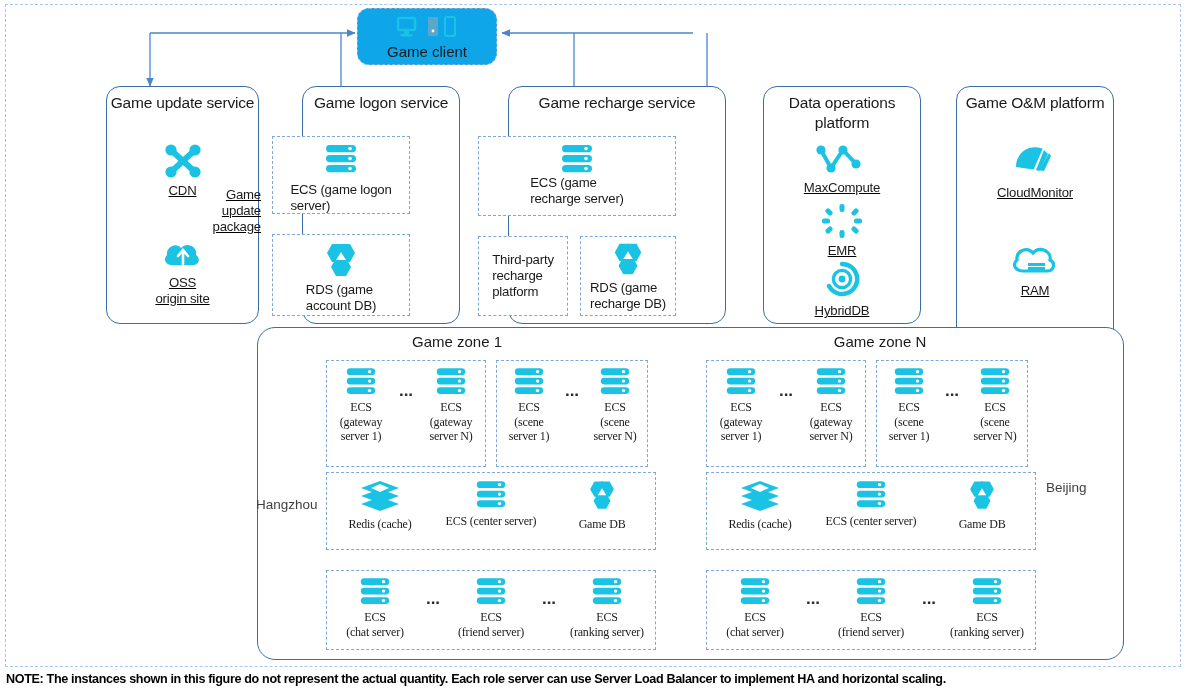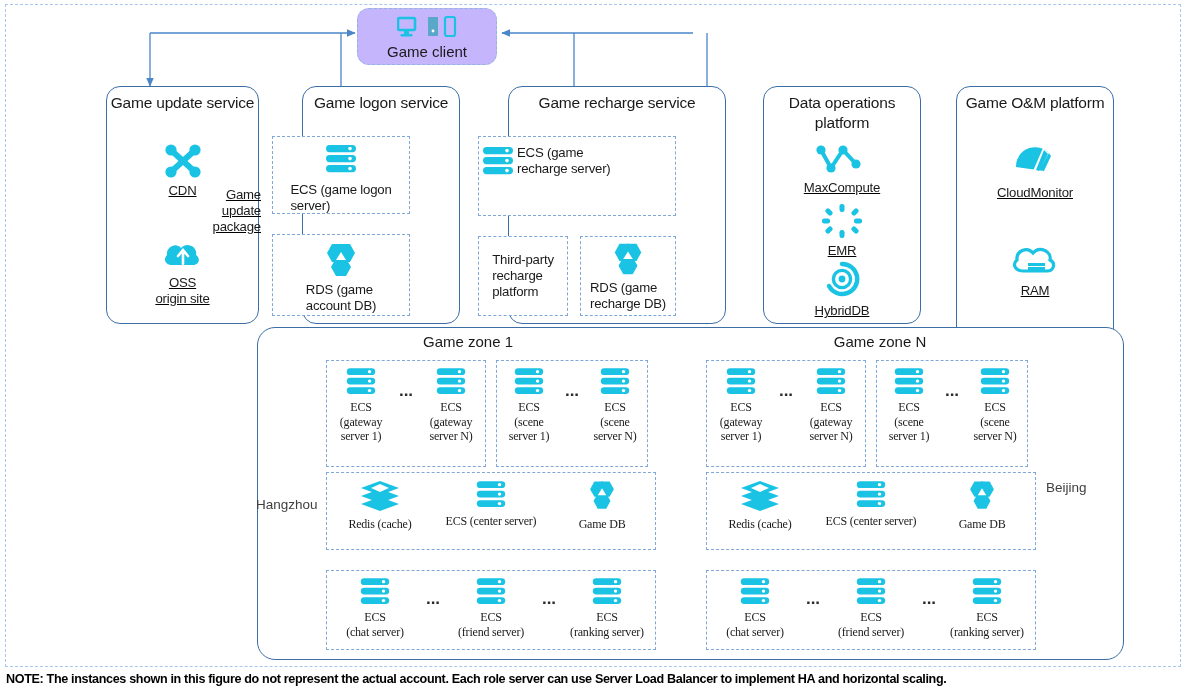--- a/index.html
+++ b/index.html
@@ -49,21 +49,21 @@
   .node-label.sm { font-size: 12px; font-family: Liberation Serif, serif; }
 
   .icon-wrap { display:flex; align-items:center; justify-content:center; }
 
   
   .client-box {
     position: absolute;
     left: 357px; top: 8px; width: 140px; height: 57px;
     border: 1.3px dashed #8fb4de;
     border-radius: 12px;
-    background: #c4b5fd;
+    background: #0ea5e9;
   }
   .client-label {
     position:absolute; left:0; right:0; bottom:4px;
     text-align:center; font-size:15px; color:#1a1a1a;
   }
 
   
   .zone-container {
     position: absolute;
     left: 257px; top: 327px; width: 867px; height: 333px;
@@ -209,21 +209,21 @@
       <div class="node-label" style="margin-top:1px;">RDS (game
 account DB)</div>
     </div>
   </div>
 
   <div class="card" style="left:468px; top:86px; width:218px; height:238px;">
     <div class="card-title">Game recharge
 service</div>
   </div>
   <div class="dashbox" style="left:478px; top:136px; width:198px; height:80px;">
-    <div style="display:flex;flex-direction:row;align-items:center;padding-top:7px;">
+    <div style="display:flex;flex-direction:column;align-items:center;padding-top:7px;">
       <svg width="38" height="30" viewBox="0 0 38 30">
         <rect x="4" y="1" width="30" height="7.2" rx="3.6" fill="#1ac3e3"></rect>
           <circle cx="28" cy="4.6" r="1.8" fill="#fff"></circle>
         <rect x="4" y="11" width="30" height="7.2" rx="3.6" fill="#1ac3e3"></rect>
           <circle cx="28" cy="14.6" r="1.8" fill="#fff"></circle>
         <rect x="4" y="21" width="30" height="7.2" rx="3.6" fill="#1ac3e3"></rect>
           <circle cx="28" cy="24.6" r="1.8" fill="#fff"></circle>
       </svg>
       <div class="node-label" style="margin-top:1px;">ECS (game
 recharge server)</div>
@@ -303,21 +303,21 @@
         <path d="M14,32 C6,32 3,25 8,21 C7,12 18,7 24,14 C31,6 43,13 41,21 C47,24 45,32 38,32 Z" fill="none" stroke="#1ac3e3" stroke-width="3.2"></path>
         <rect x="19" y="24" width="17" height="3" fill="#1ac3e3"></rect>
         <rect x="19" y="28" width="17" height="3" fill="#1ac3e3"></rect>
       </svg>
       <div class="node-label">RAM</div>
     </div>
   </div>
 
   <div class="zone-container"></div>
 
-  <div class="zone-title" style="left:388px;top:333px;width:160px;">Game zone 1</div>
+  <div class="zone-title" style="left:377px;top:333px;width:160px;">Game zone 1</div>
   <div class="zone-title" style="left:800px;top:333px;width:160px;">Game zone N</div>
 
   <div class="region-label" style="left:256px;top:497px;">Hangzhou</div>
   <div class="region-label" style="left:1046px;top:480px;">Beijing</div>
 
   <div class="dashbox" style="left:326px;top:360px;width:160px;height:107px;">
     <div style="display:flex;align-items:flex-start;height:100%;padding-top:6px;">
       <div style="flex:1;text-align:center;">
         <svg width="36" height="29" viewBox="0 0 38 30">
           <rect x="4" y="1" width="30" height="7.2" rx="3.6" fill="#1ac3e3"></rect>
@@ -591,15 +591,15 @@
             <circle cx="28" cy="14.6" r="1.8" fill="#fff"></circle>
           <rect x="4" y="21" width="30" height="7.2" rx="3.6" fill="#1ac3e3"></rect>
             <circle cx="28" cy="24.6" r="1.8" fill="#fff"></circle>
         </svg>
         <div class="node-label sm">ECS
 (ranking server)</div>
       </div>
     </div>
   </div>
 
-  <div class="note">NOTE: The instances shown in this figure do not represent the actual account. Each role server can use Server Load Balancer to implement HA and horizontal scaling.</div>
+  <div class="note">NOTE: The instances shown in this figure do not represent the actual quantity. Each role server can use Server Load Balancer to implement HA and horizontal scaling.</div>
 
 </div>
 
 </body></html>

